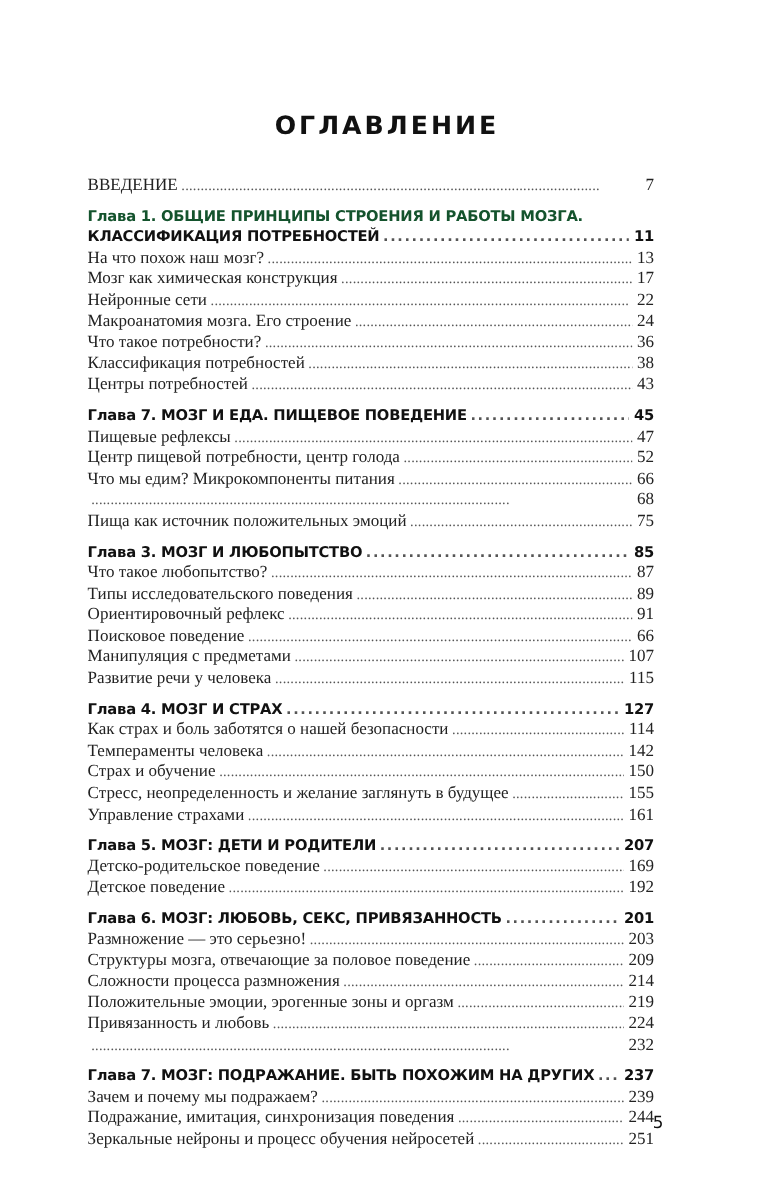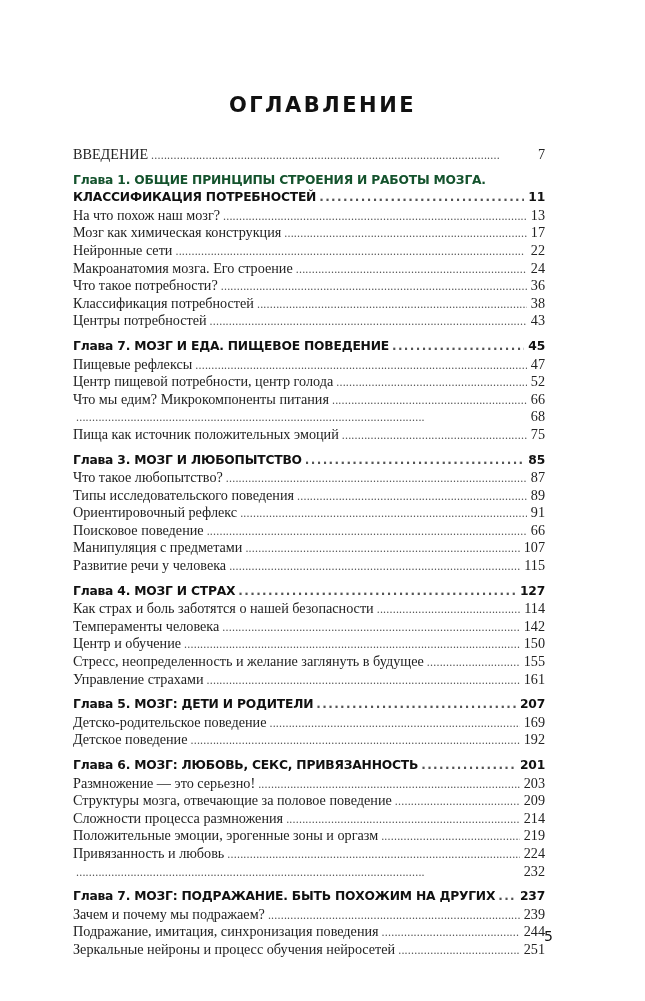--- a/index.html
+++ b/index.html
@@ -185,21 +185,21 @@
         <span class="label">Как страх и боль заботятся о нашей безопасности</span>
         <span class="dots"></span>
         <span class="page">114</span>
       </div>
     <div class="entry">
         <span class="label">Темпераменты человека</span>
         <span class="dots"></span>
         <span class="page">142</span>
       </div>
     <div class="entry">
-        <span class="label">Центр и обучение</span>
+        <span class="label">Страх и обучение</span>
         <span class="dots"></span>
         <span class="page">150</span>
       </div>
     <div class="entry">
         <span class="label">Стресс, неопределенность и желание заглянуть в будущее</span>
         <span class="dots"></span>
         <span class="page">155</span>
       </div>
     <div class="entry">
         <span class="label">Управление страхами</span>

